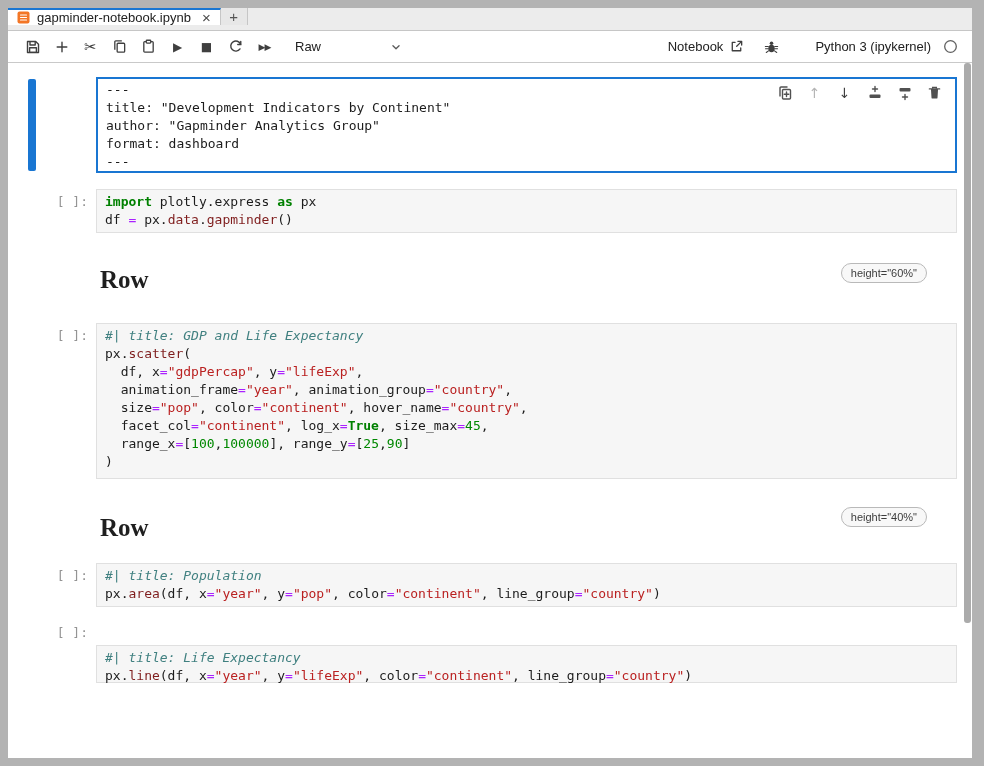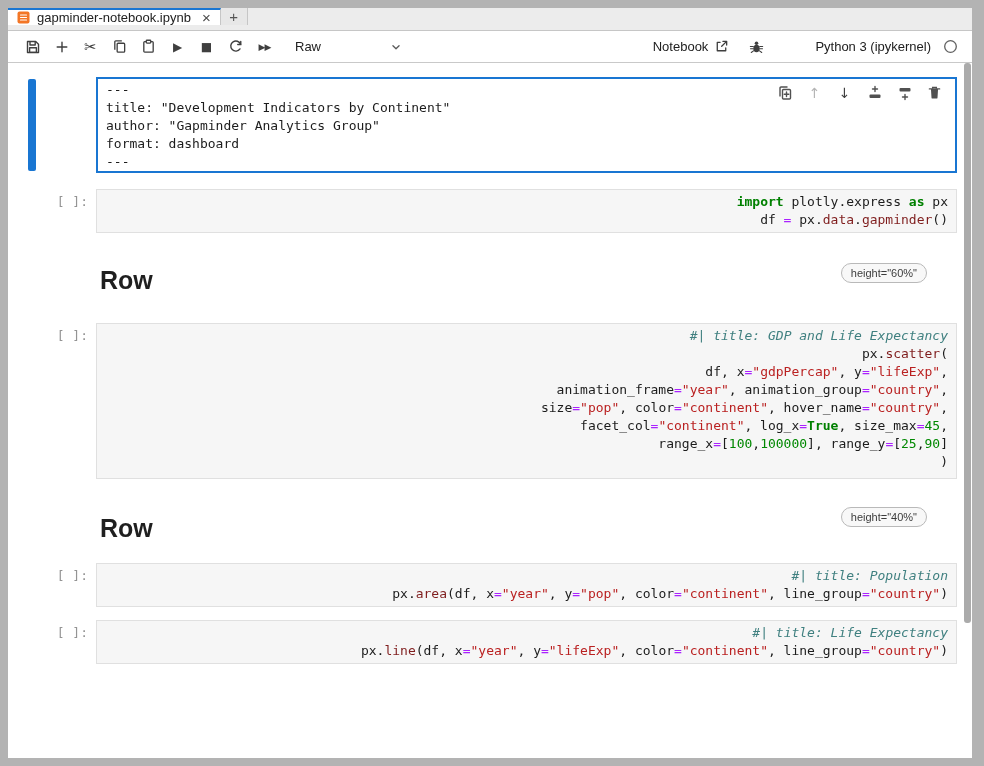--- a/index.html
+++ b/index.html
@@ -21,38 +21,38 @@
   .glyph.run { font-size: 12px; }
   .glyph.stop { font-size: 12px; }
   .glyph.runall { font-size: 9px; letter-spacing: -1px; }
   .glyph.cut { font-size: 15px; }
   .celltype { display: flex; align-items: center; justify-content: space-between; width: 108px; margin-left: 16px; font-size: 13px; color: #212121; }
   .tb-spacer { flex: 1; }
   .tbright { display: flex; align-items: center; }
   .tbright .lbl { font-size: 13px; color: #212121; padding-left: 16px; }
   .extlink { margin-left: 6px; }
   .bug { margin-left: 20px; }
-  .kernel-name { margin-left: 35px; }
+  .kernel-name { margin-left: 20px; }
   .kstatus { margin-left: 12px; }
 
   
   .notebook { position: relative; height: 694px; background: #ffffff; font-family: "DejaVu Sans Mono", monospace; }
   .abs { position: absolute; }
   .collapser { left: 20px; top: 16px; width: 8px; height: 92px; background: #1976d2; border-radius: 2px; }
   .rawcell { left: 88px; top: 14px; width: 861px; height: 96px; background: #fff; border: 2px solid #1976d2; }
   .rawcell .code { padding: 2px 8px 0 8px; }
   .code { font-size: 13px; line-height: 18px; color: #1c1c1c; white-space: pre; }
   .celltoolbar { position: absolute; top: 5px; right: 12px; display: flex; gap: 13px; align-items: center; }
   .ctbtn { width: 17px; height: 17px; display: flex; align-items: center; justify-content: center; color: #515151; }
   .ctbtn .glyph { font-size: 14px; }
   .ctbtn.disabled { color: #b5b5b5; }
   .prompt { left: 0; width: 80px; text-align: right; font-size: 13px; line-height: 18px; color: #949494; }
-  .codecell { left: 88px; width: 861px; background: #f6f6f6; border: 1px solid #e0e0e0; text-align: right; }
+  .codecell { left: 88px; width: 861px; background: #f6f6f6; border: 1px solid #e0e0e0; }
   .codecell .code { padding: 3px 8px; }
-  .md-h2 { left: 92px; font-family: Liberation Sans, sans-serif; font-size: 25px; font-weight: 700; color: #1f1f1f; line-height: 30px; }
+  .md-h2 { left: 92px; font-family: Liberation Serif, serif; font-size: 25px; font-weight: 700; color: #1f1f1f; line-height: 30px; }
   .badge { right: 45px; height: 20px; padding: 3px 9px; font-size: 11px; color: #3c3c3c; background: #f8f8f8; border: 1px solid #b9b9b9; border-radius: 10px; font-family: "Liberation Sans", sans-serif; line-height: 13px; }
   .scrollthumb { right: 1px; top: 0; width: 7px; height: 560px; background: #ababab; border-radius: 3px; }
 
   
   .tok-k { color: #008000; font-weight: bold; }
   .tok-p { color: #7f1d1d; }
   .tok-o { color: #aa22ff; }
   .tok-s { color: #ba2121; }
   .tok-n { color: #008800; }
   .tok-c { color: #408080; font-style: italic; }
@@ -202,20 +202,20 @@
 
       <h2 class="abs md-h2" style="top:450px">Row</h2>
       <div class="abs badge" style="top:444px">height="40%"</div>
 
       <div class="abs prompt" style="top:504px">[ ]:</div>
       <div class="abs codecell" style="top:500px;height:44px">
         <div class="code"><div><span class="tok-c">#| title: Population</span></div><div><span class="tok-t">px.</span><span class="tok-p">area</span><span class="tok-t">(df, x</span><span class="tok-o">=</span><span class="tok-s">"year"</span><span class="tok-t">, y</span><span class="tok-o">=</span><span class="tok-s">"pop"</span><span class="tok-t">, color</span><span class="tok-o">=</span><span class="tok-s">"continent"</span><span class="tok-t">, line_group</span><span class="tok-o">=</span><span class="tok-s">"country"</span><span class="tok-t">)</span></div></div>
       </div>
 
       <div class="abs prompt" style="top:561px">[ ]:</div>
-      <div class="abs codecell" style="top:557px;height:44px">
+      <div class="abs codecell" style="top:582px;height:38px">
         <div class="code"><div><span class="tok-c">#| title: Life Expectancy</span></div><div><span class="tok-t">px.</span><span class="tok-p">line</span><span class="tok-t">(df, x</span><span class="tok-o">=</span><span class="tok-s">"year"</span><span class="tok-t">, y</span><span class="tok-o">=</span><span class="tok-s">"lifeExp"</span><span class="tok-t">, color</span><span class="tok-o">=</span><span class="tok-s">"continent"</span><span class="tok-t">, line_group</span><span class="tok-o">=</span><span class="tok-s">"country"</span><span class="tok-t">)</span></div></div>
       </div>
 
       <div class="abs scrollthumb"></div>
     </div>
   </div>
 </div>
 
 </body></html>

